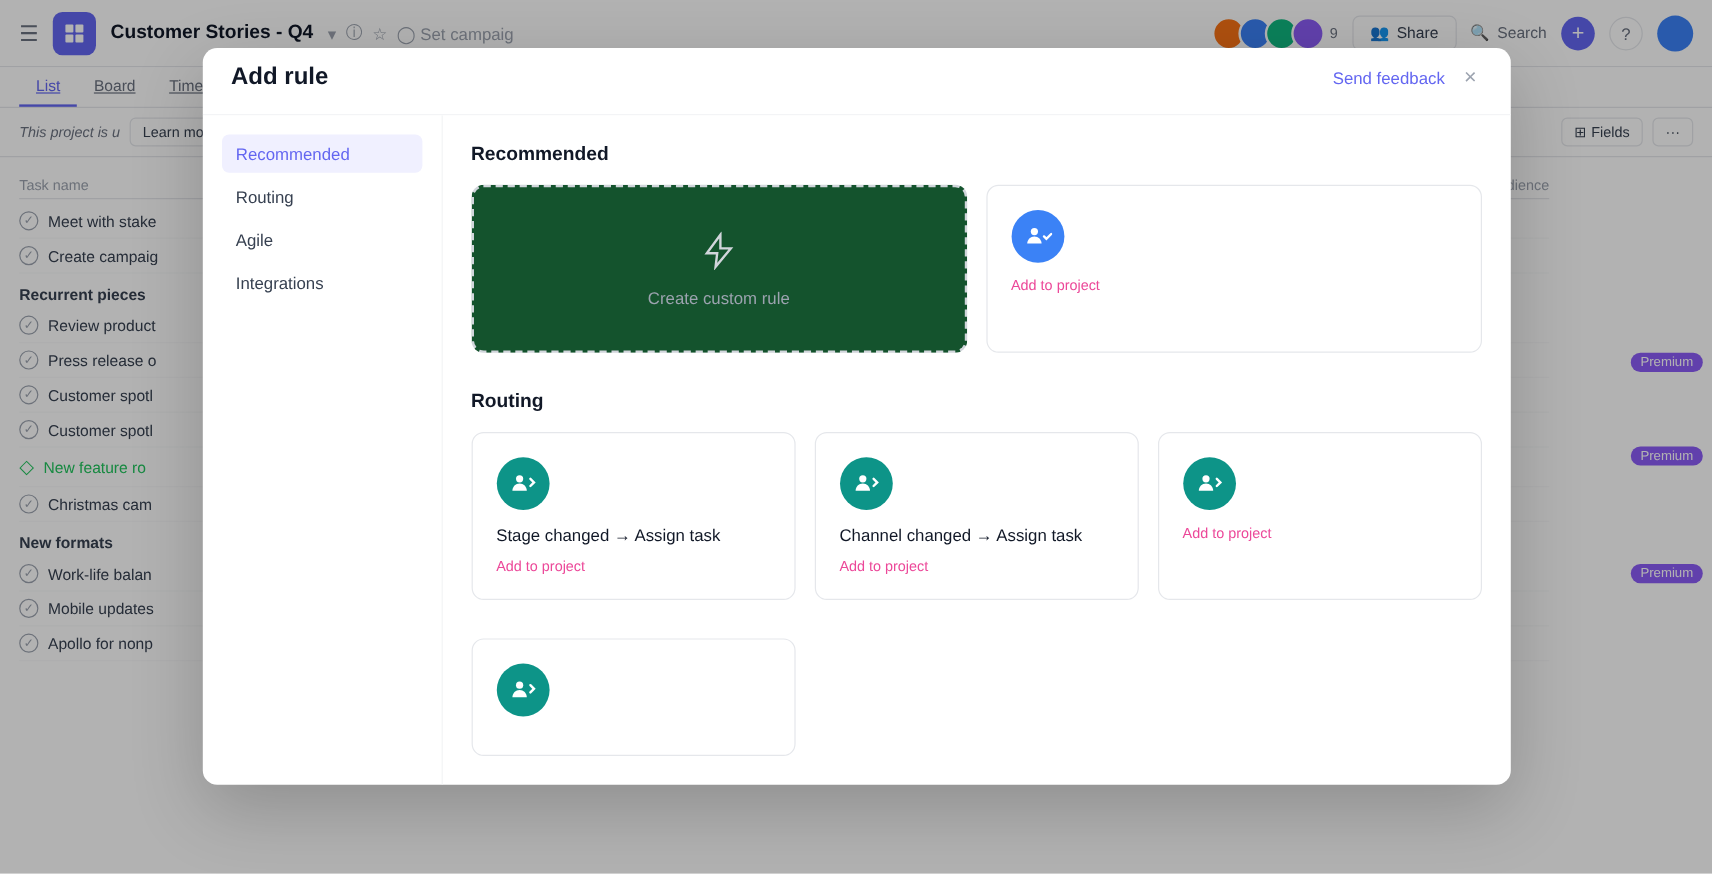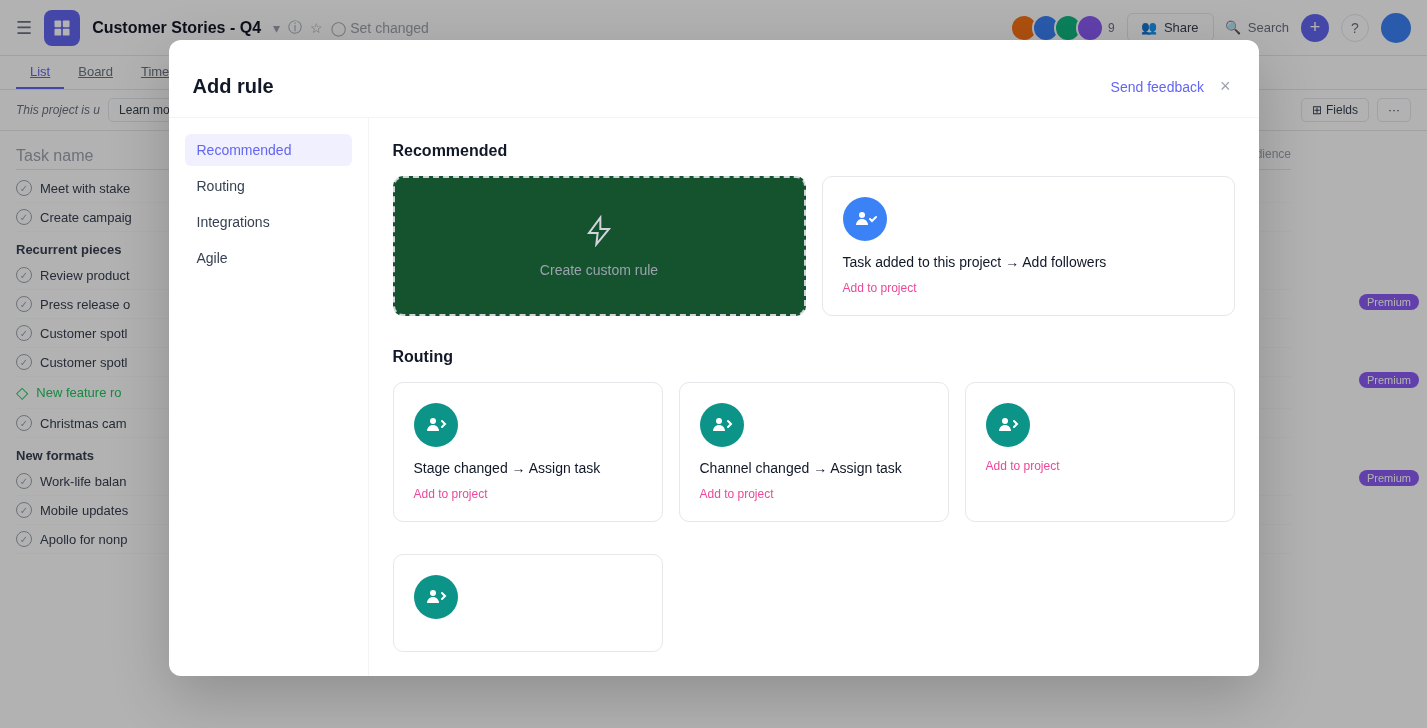--- a/index.html
+++ b/index.html
@@ -68,21 +68,21 @@
       border-radius: 12px;
       width: 1090px;
       max-height: 680px;
       display: flex;
       flex-direction: column;
       box-shadow: 0 20px 60px rgba(0,0,0,0.2);
       overflow: hidden;
     }
     .modal-header {
       display: flex; align-items: center; justify-content: space-between;
-      padding: 32px 24px 16px;
+      padding: 10px 24px 16px;
       border-bottom: 1px solid #f3f4f6;
     }
     .modal-title { font-size: 20px; font-weight: 600; color: #111827; }
     .modal-header-right { display: flex; align-items: center; gap: 12px; }
     .send-feedback { font-size: 14px; color: #6366f1; cursor: pointer; }
     .close-btn { background: none; border: none; font-size: 18px; color: #9ca3af; cursor: pointer; padding: 4px; }
 
     .modal-body { display: flex; flex: 1; overflow: hidden; }
 
     
@@ -140,21 +140,21 @@
           <rect x="13" y="3" width="8" height="8" rx="1"></rect>
           <rect x="3" y="13" width="8" height="8" rx="1"></rect>
           <rect x="13" y="13" width="8" height="8" rx="1"></rect>
         </svg>
     </div>
     <span class="project-title">Customer Stories - Q4</span>
     <div class="header-icons">
       <span>▾</span>
       <span>ⓘ</span>
       <span>☆</span>
-      <span>◯ Set changed</span>
+      <span>◯ Set campaig</span>
     </div>
     <div class="header-right">
       <div class="avatars">
         <div class="avatar" style="background:#f97316"></div>
         <div class="avatar" style="background:#3b82f6"></div>
         <div class="avatar" style="background:#10b981"></div>
         <div class="avatar" style="background:#8b5cf6"></div>
         <span class="avatar-count">9</span>
       </div>
       <button class="share-btn">
@@ -187,21 +187,21 @@
         <span>⊞</span>
         <span>Fields</span>
       </button>
       <button class="toolbar-btn">···</button>
     </div>
   </div>
 
   <div class="app-content">
     <div class="task-list">
       <div style="display:flex; justify-content:space-between; padding:4px 0; border-bottom:1px solid #e5e7eb; margin-bottom:4px;">
-        <span style="font-size:16px; font-weight:500; color:#9ca3af;text-align:right;">Task name</span>
+        <span style="font-size:12px; font-weight:500; color:#9ca3af;text-align:right;">Task name</span>
         <span style="font-size:12px; font-weight:500; color:#9ca3af;">Audience</span>
       </div>
       <div class="task-row">
         <div class="task-check done">
             <span style="color:#9ca3af;font-size:10px;">✓</span>
           </div>
         <span class="task-name">Meet with stake</span>
       </div>
       <div class="task-row">
         <div class="task-check done">
@@ -298,22 +298,22 @@
         <span class="send-feedback">Send feedback</span>
         <button class="close-btn">×</button>
       </div>
     </div>
 
     <div class="modal-body">
 
       <div class="modal-sidebar">
         <div class="sidebar-item active">Recommended</div>
         <div class="sidebar-item">Routing</div>
+        <div class="sidebar-item">Agile</div>
         <div class="sidebar-item">Integrations</div>
-        <div class="sidebar-item">Agile</div>
       </div>
 
       <div class="modal-content">
 
         <div class="section-heading">Recommended</div>
         <div class="rules-grid" style="grid-template-columns: 1fr 1fr; margin-bottom: 32px;">
 
           <div class="rule-card dashed">
             <div class="card-icon">
               <svg viewBox="0 0 24 24" width="32" height="32" fill="none" stroke="#d1d5db" stroke-width="1.5">
@@ -324,21 +324,20 @@
           </div>
 
           <div class="rule-card">
             <div class="rule-icon-circle blue">
               <svg viewBox="0 0 24 24" width="24" height="24" fill="white">
                 <circle cx="9" cy="8" r="3"></circle>
                 <path d="M3 18c0-3.314 2.686-6 6-6s6 2.686 6 6"></path>
                 <path d="M17 12l2 2 4-4" stroke="white" stroke-width="2" fill="none" stroke-linecap="round"></path>
               </svg>
             </div>
-            <div class="rule-title">Task added to this project → Add followers</div>
             <div class="rule-action">Add to project</div>
           </div>
         </div>
 
         <div class="section-heading">Routing</div>
         <div class="rules-grid">
 
           <div class="rule-card">
             <div class="rule-icon-circle teal">
               <svg viewBox="0 0 24 24" width="24" height="24" fill="white">

